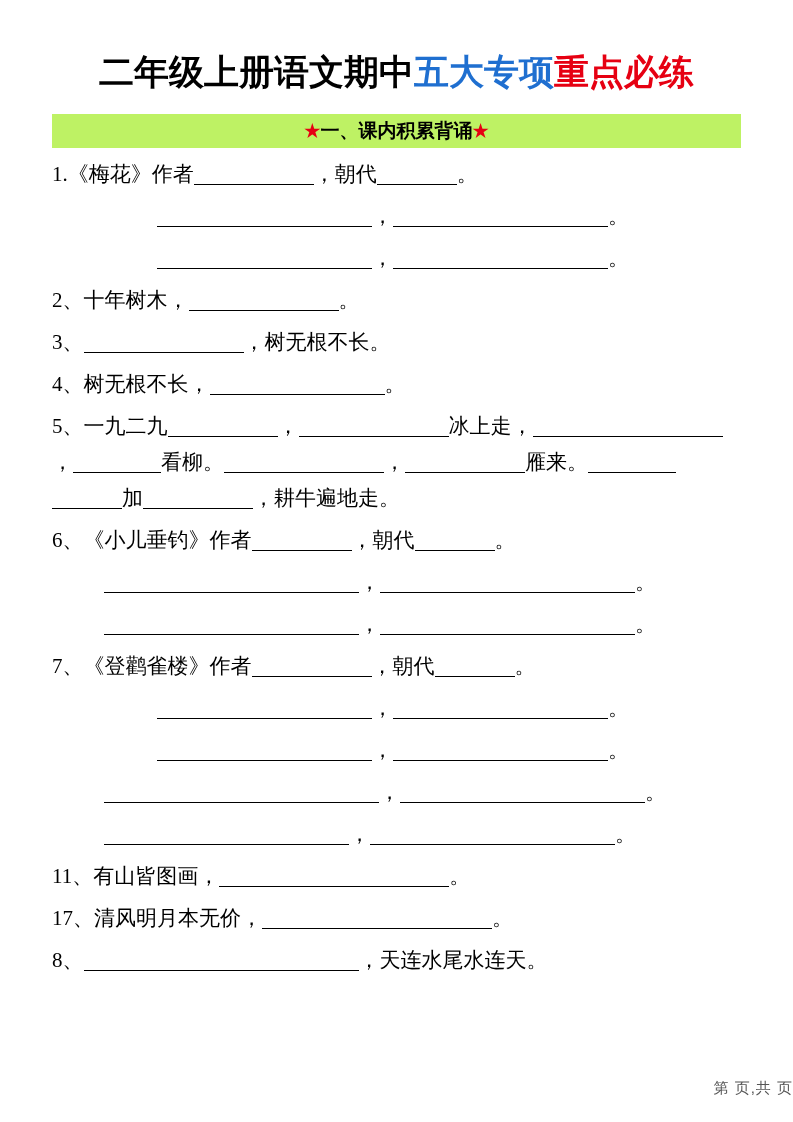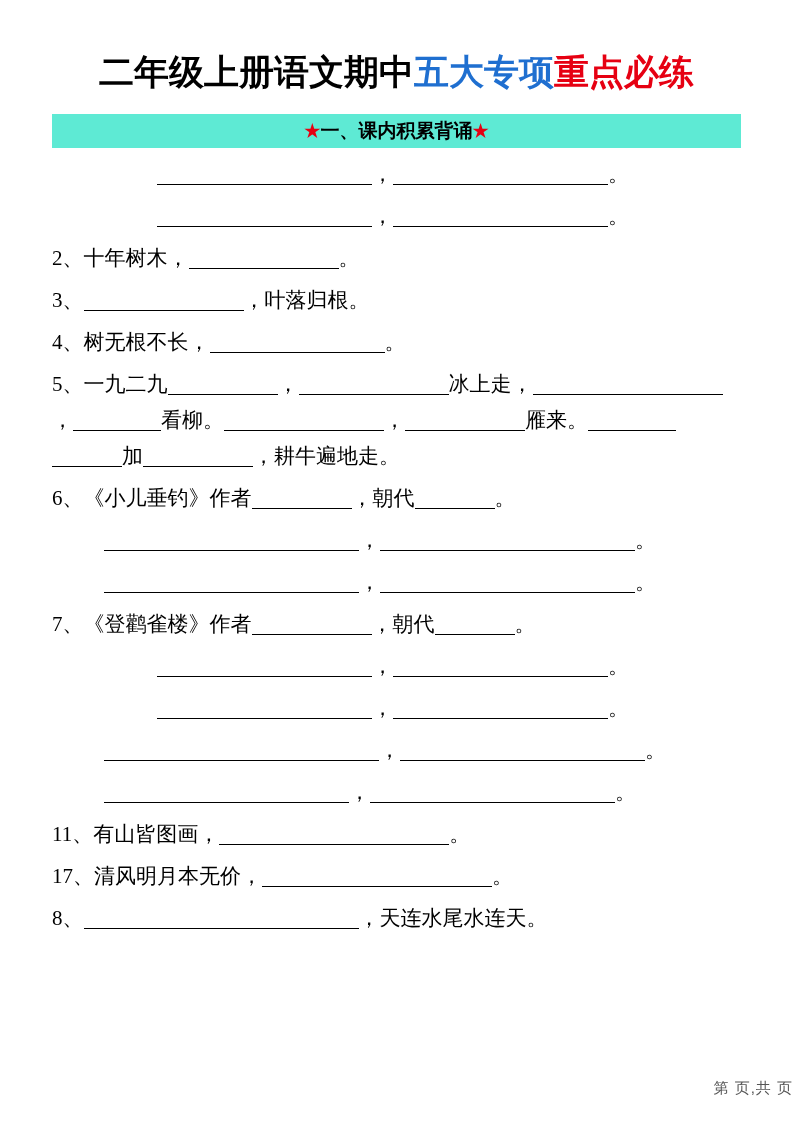--- a/index.html
+++ b/index.html
@@ -34,21 +34,21 @@
     white-space: nowrap;
     margin: 6px 0 0 0;
   }
   .title .t-black { color: #000000; }
   .title .t-blue  { color: #1f6fd0; }
   .title .t-red   { color: #e60012; }
 
   
   .section-banner {
     margin-top: 20px;
-    background: #5eead4;
+    background: #bef264;
     height: 34px;
     line-height: 34px;
     text-align: center;
     font-family: "Liberation Sans", sans-serif;
     font-weight: bold;
     font-size: 19px;
     color: #000000;
   }
   .section-banner .star { color: #e60012; font-size: 18px; }
 
@@ -109,33 +109,36 @@
   <div class="title">
     <span class="t-black">二年级上册语文期中</span><span class="t-blue">五大专项</span><span class="t-red">重点必练</span>
   </div>
 
   <div class="section-banner">
     <span class="star">★</span><span>一、课内积累背诵</span><span class="star">★</span>
   </div>
 
   <div class="qlist">
 
+    <div class="q">
+      <span>1.《梅花》作者</span><span class="blank b120"></span><span>，朝代</span><span class="blank b80"></span><span>。</span>
+    </div>
     <div class="q indent gap">
       <span class="blank b215"></span><span>，</span><span class="blank b215"></span><span>。</span>
     </div>
     <div class="q indent gap">
       <span class="blank b215"></span><span>，</span><span class="blank b215"></span><span>。</span>
     </div>
 
     <div class="q gap">
       <span>2、十年树木，</span><span class="blank b150"></span><span>。</span>
     </div>
 
     <div class="q gap">
-      <span>3、</span><span class="blank b160"></span><span>，叶落归根。</span>
+      <span>3、</span><span class="blank b160"></span><span>，树无根不长。</span>
     </div>
 
     <div class="q gap">
       <span>4、树无根不长，</span><span class="blank b175"></span><span>。</span>
     </div>
 
     <div class="q wrap gap">
       <span>5、一九二九</span><span class="blank b110"></span><span>，</span><span class="blank b150"></span><span>冰上走，</span><span class="blank b130"></span><span class="blank b60"></span><span>，</span><span class="blank b88"></span><span>看柳。</span><span class="blank b160"></span><span>，</span><span class="blank b120"></span><span>雁来。</span><span class="blank b88"></span><span class="blank b70"></span><span>加</span><span class="blank b110"></span><span>，耕牛遍地走</span><span>。</span>
     </div>
 

